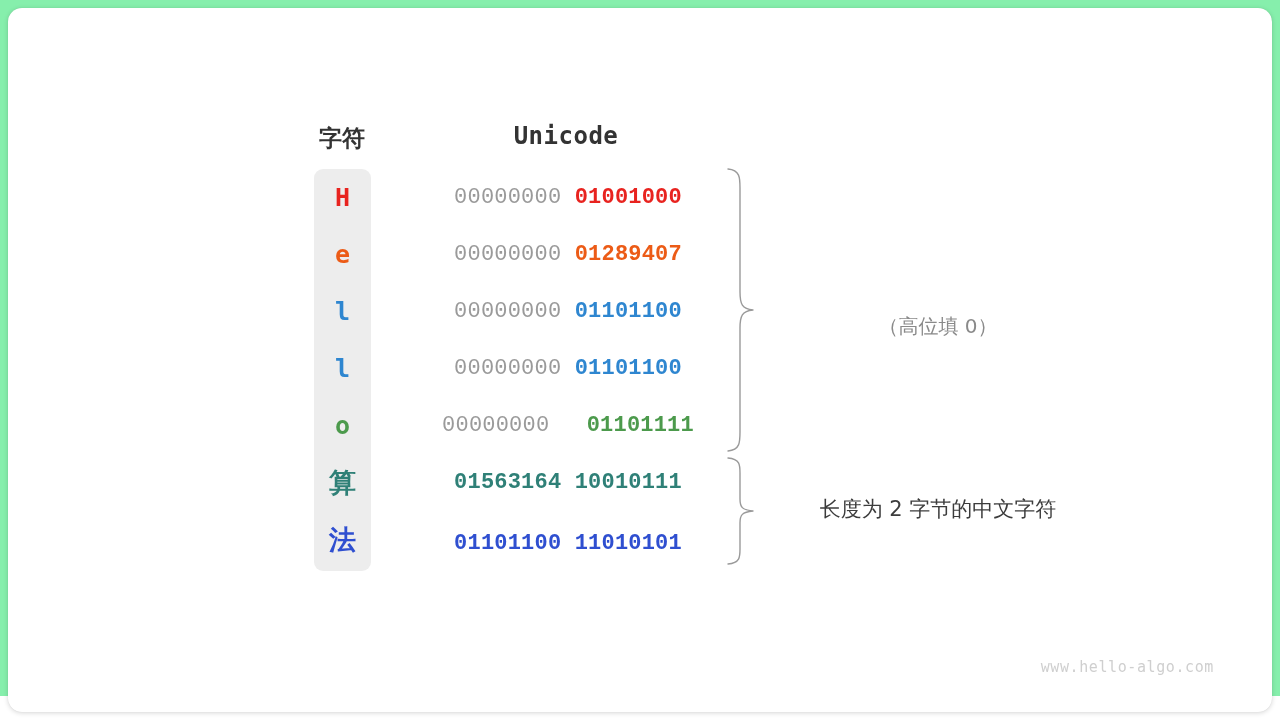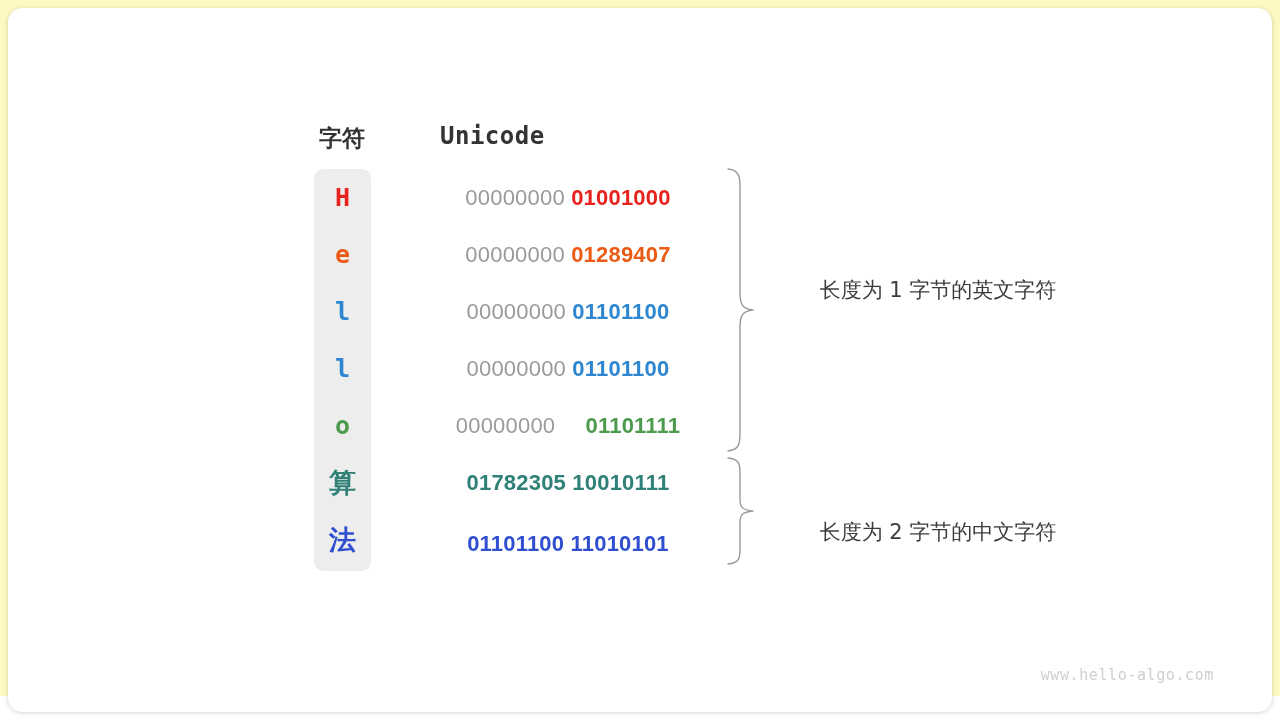--- a/index.html
+++ b/index.html
@@ -10,21 +10,21 @@
     height: 720px;
     overflow: hidden;
     background: #ffffff;
     font-family: "Liberation Sans", "DejaVu Sans", sans-serif;
   }
 
   #stage {
     position: relative;
     width: 1280px;
     height: 696px;
-    background: #fef9c3;
+    background: #86efac;
   }
 
   
   #card {
     position: absolute;
     left: 8px;
     top: 8px;
     width: 1264px;
     height: 704px;
     background: #ffffff;
@@ -44,20 +44,21 @@
     top: 115px;
     width: 56px;
     text-align: center;
     font-size: 23px;
     font-family: "Liberation Sans", "DejaVu Sans", sans-serif;
   }
   #hdr-unicode {
     left: 432px;
     top: 114px;
     width: 252px;
+    text-align: center;
     font-size: 24px;
     font-family: "DejaVu Sans Mono", "Liberation Mono", monospace;
     letter-spacing: 0.5px;
   }
 
   
   #char-column {
     position: absolute;
     left: 306px;
     top: 161px;
@@ -84,21 +85,21 @@
     font-size: 27px;
   }
 
   
   .bits-row {
     position: absolute;
     left: 420px;
     width: 280px;
     height: 40px;
     line-height: 40px;
-    font-family: Liberation Sans, sans-serif;
+    font-family: Liberation Mono, monospace;
     font-size: 22px;
     white-space: pre;
     text-align: center;
     letter-spacing: 0.2px;
   }
   .bits-pad {
     color: #9a9a9a;
     font-weight: normal;
   }
   .bits-sig {
@@ -132,28 +133,27 @@
     width: 340px;
     font-size: 20px;
     color: #8a8a8a;
   }
   #note-2 {
     left: 760px;
     top: 487px;
     width: 340px;
     font-size: 21px;
     color: #3c3c3c;
-    margin-top: 23px;
   }
 
   
   #watermark {
     position: absolute;
     right: 58px;
-    bottom: 28px;
+    bottom: 36px;
     font-family: "DejaVu Sans Mono", "Liberation Mono", monospace;
     font-size: 15px;
     color: #cfcfcf;
     letter-spacing: 0.6px;
     white-space: nowrap;
   }
 </style>
 </head>
 <body>
 
@@ -170,21 +170,21 @@
         <div class="bits-row" style="top: 170px;"><span class="bits-pad">00000000</span> <span class="bits-sig" style="color: rgb(232, 35, 31);">01001000</span></div>
         <div class="char-cell latin" style="position: absolute; left: 306px; top: 218px; color: rgb(236, 91, 22);">e</div>
         <div class="bits-row" style="top: 227px;"><span class="bits-pad">00000000</span> <span class="bits-sig" style="color: rgb(236, 91, 22);">01289407</span></div>
         <div class="char-cell latin" style="position: absolute; left: 306px; top: 275px; color: rgb(46, 134, 208);">l</div>
         <div class="bits-row" style="top: 284px;"><span class="bits-pad">00000000</span> <span class="bits-sig" style="color: rgb(46, 134, 208);">01101100</span></div>
         <div class="char-cell latin" style="position: absolute; left: 306px; top: 332px; color: rgb(46, 134, 208);">l</div>
         <div class="bits-row" style="top: 341px;"><span class="bits-pad">00000000</span> <span class="bits-sig" style="color: rgb(46, 134, 208);">01101100</span></div>
         <div class="char-cell latin" style="position: absolute; left: 306px; top: 389px; color: rgb(76, 154, 76);">o</div>
         <div class="bits-row" style="top: 398px;"><span class="bits-pad">00000000</span> <span class="bits-sig" style="color: rgb(76, 154, 76); margin-left: 24px;">01101111</span></div>
         <div class="char-cell cjk" style="position: absolute; left: 306px; top: 446px; color: rgb(47, 128, 119);">算</div>
-        <div class="bits-row" style="top: 455px;"><span class="bits-sig" style="color: rgb(47, 128, 119);">01782305 10010111</span></div>
+        <div class="bits-row" style="top: 455px;"><span class="bits-sig" style="color: rgb(47, 128, 119);">01563164 10010111</span></div>
         <div class="char-cell cjk" style="position: absolute; left: 306px; top: 503px; color: rgb(47, 79, 208);">法</div>
         <div class="bits-row" style="top: 516px;"><span class="bits-sig" style="color: rgb(47, 79, 208);">01101100 11010101</span></div>
       </div>
 
     <svg id="brace-top" width="34" height="288" viewBox="0 0 34 288">
       <path d="M4 3
                C 16 4, 16 12, 16 22
                L 16 126
                C 16 138, 18 143, 29 144
                C 18 145, 16 150, 16 162
@@ -195,19 +195,19 @@
     <svg id="brace-bottom" width="34" height="112" viewBox="0 0 34 112">
       <path d="M4 3
                C 16 4, 16 10, 16 18
                L 16 44
                C 16 52, 18 55, 29 56
                C 18 57, 16 60, 16 68
                L 16 94
                C 16 102, 16 108, 4 109" fill="none" stroke="#9a9a9a" stroke-width="1.4" stroke-linecap="round" stroke-linejoin="round"></path>
     </svg>
 
-    <div class="note" id="note-1">长度为 1 字节的英文字符</div>
+    <div class="note" id="note-1-sub">（高位填 0）</div>
     <div class="note" id="note-2">长度为 2 字节的中文字符</div>
 
     <div id="watermark">www.hello-algo.com</div>
 
   </div>
 </div>
 
 </body></html>

